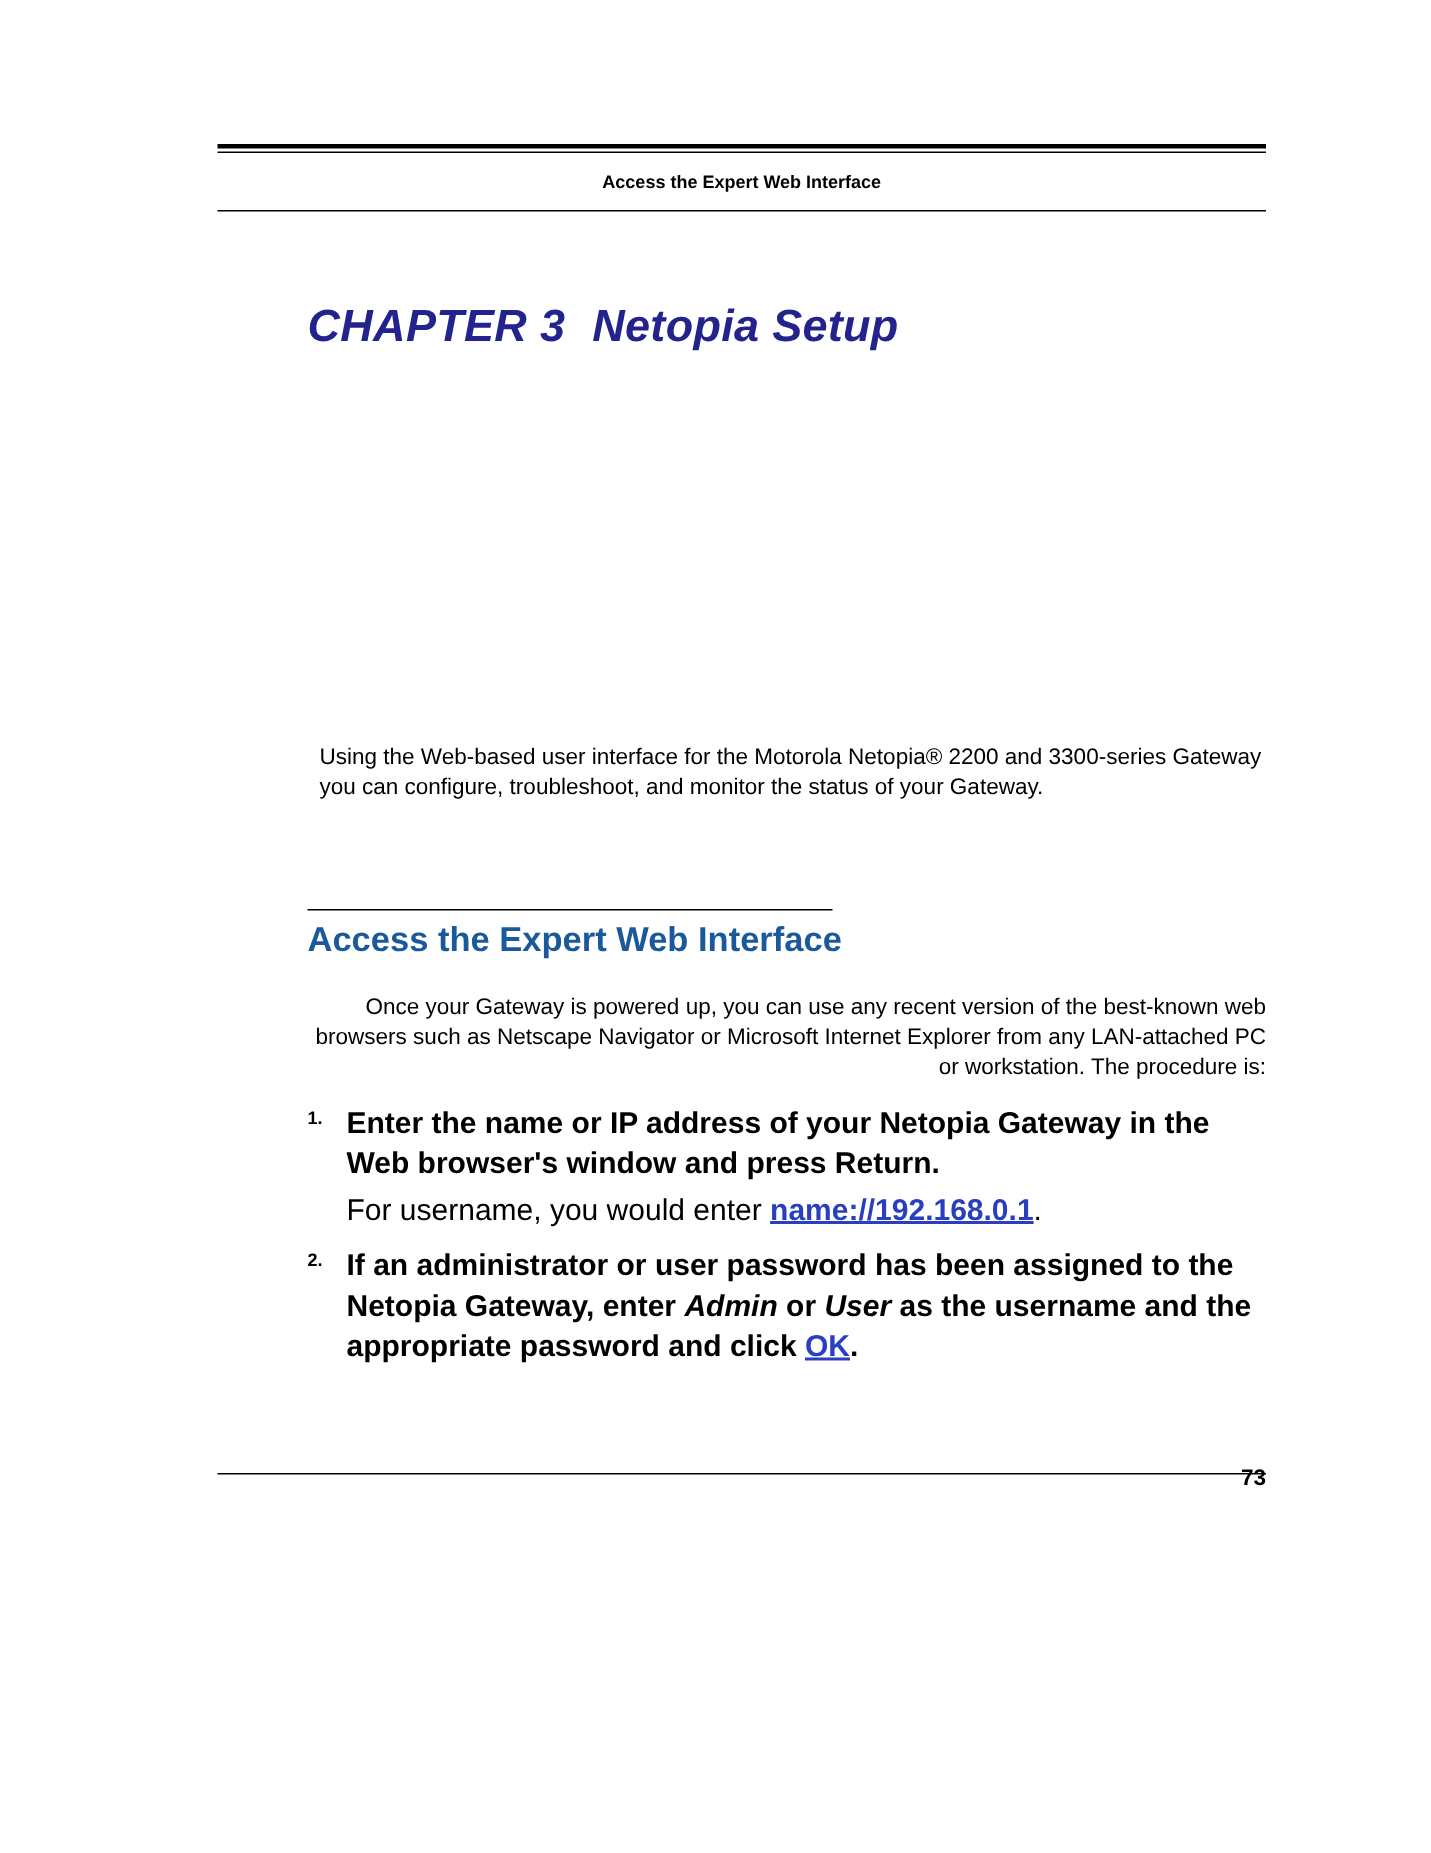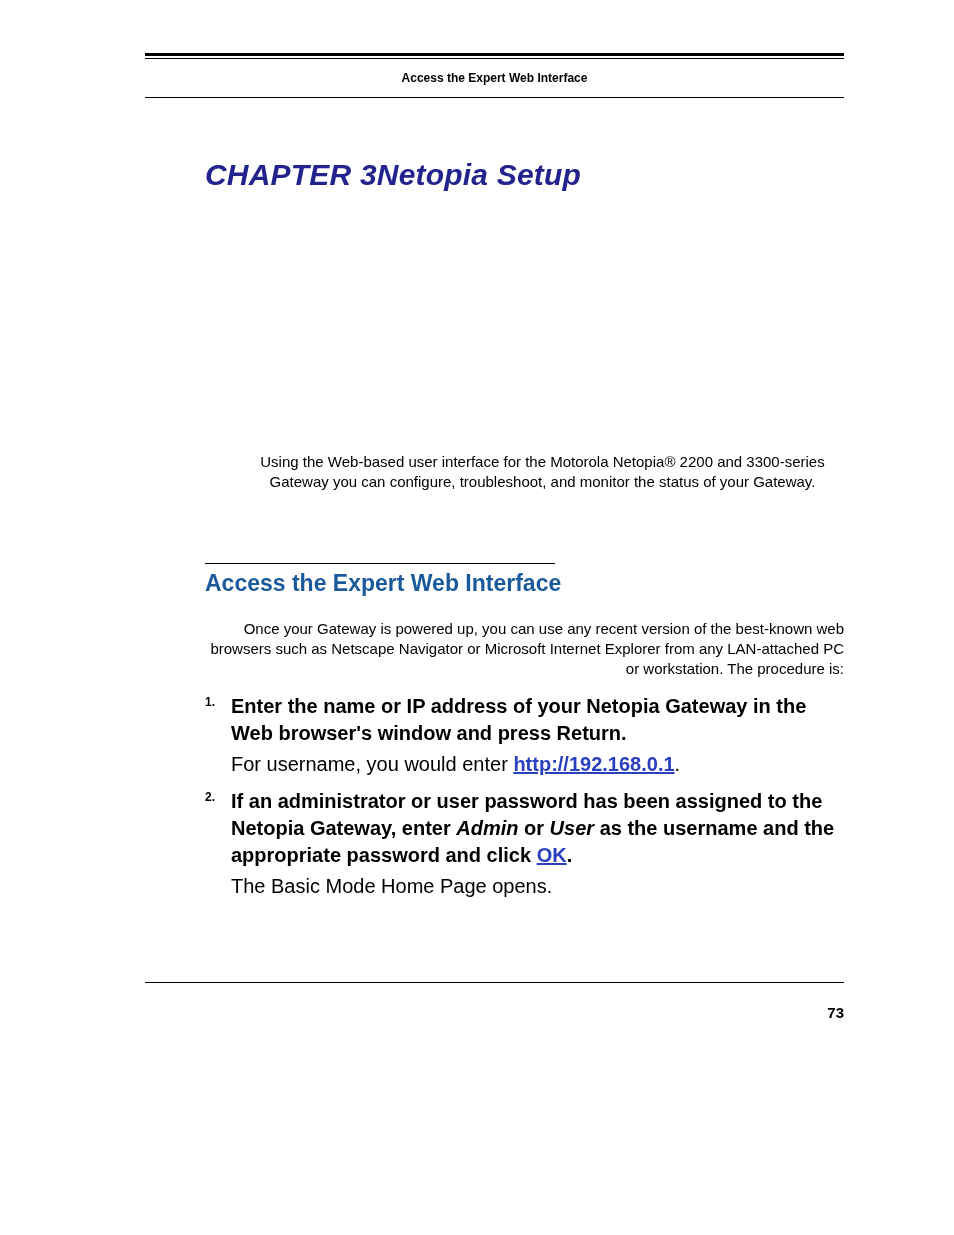--- a/index.html
+++ b/index.html
@@ -4,21 +4,21 @@
 <style>
   body {
     margin: 0;
     padding: 0;
     background: #fff;
     font-family: Arial, Helvetica, sans-serif;
     color: #000;
     width: 954px;
   }
   .page {
-    padding: 53px 110px 60px 145px;
+    padding: 96px 110px 60px 145px;
     position: relative;
     min-height: 1045px;
     box-sizing: border-box;
   }
   .top-rule-heavy {
     border-top: 3px solid #000;
     margin-bottom: 2px;
   }
   .top-rule-light {
     border-top: 1px solid #000;
@@ -39,26 +39,26 @@
   .chapter-title {
     font-family: Arial, Helvetica, sans-serif;
     font-weight: bold;
     font-style: italic;
     font-size: 30px;
     color: #23238e;
     margin: 0 0 260px 60px;
     letter-spacing: 0.2px;
   }
   .chapter-title .chapter-label {
+    margin-right: 18px;
   }
   .intro-text {
     font-size: 15px;
     line-height: 1.35;
-    margin: 0 0 70px 96px;
-    text-align: center;
+    margin: 0 0 70px 68px;
   }
   .section-rule {
     border-top: 1px solid #000;
     width: 350px;
     margin: 0 0 6px 60px;
   }
   .section-heading {
     font-family: Arial, Helvetica, sans-serif;
     font-weight: bold;
     font-size: 23px;
@@ -118,21 +118,21 @@
   .footer-rule {
     position: absolute;
     left: 145px;
     right: 110px;
     bottom: 62px;
     border-top: 1px solid #000;
   }
   .page-number {
     position: absolute;
     right: 110px;
-    bottom: 24px;
+    bottom: 51px;
     font-weight: bold;
     font-size: 15px;
   }
 </style>
 </head>
 <body>
 
 <div class="page">
 
   <div class="top-rule-heavy"></div>
@@ -149,26 +149,25 @@
   <div class="section-rule"></div>
   <h2 class="section-heading">Access the Expert Web Interface</h2>
 
 
   <p class="body-text">Once your Gateway is powered up, you can use any recent version of the best-known web browsers such as Netscape Navigator or Microsoft Internet Explorer from any LAN-attached PC or workstation. The procedure is:</p>
 
   <ol class="steps">
     <li>
       <div class="step-main">Enter the name or IP address of your Netopia Gateway in the Web browser's window and press Return.</div>
       <div class="step-sub">
-        <span>For username, you would enter </span><a class="link">http://192.168.0.1</a><span>.</span>
+        <span>For username, you would enter </span><a class="link">name://192.168.0.1</a><span>.</span>
       </div>
     </li>
     <li>
       <div class="step-main">
         <span>If an administrator or user password has been assigned to the Netopia Gateway, enter </span><span class="ital">Admin</span><span> or </span><span class="ital">User</span><span> as the username and the appropriate password and click </span><a class="link">OK</a><span>.</span>
       </div>
-      <div class="step-sub">The Basic Mode Home Page opens.</div>
     </li>
   </ol>
 
   <div class="footer-rule"></div>
   <div class="page-number">73</div>
 </div>
 
 </body></html>

